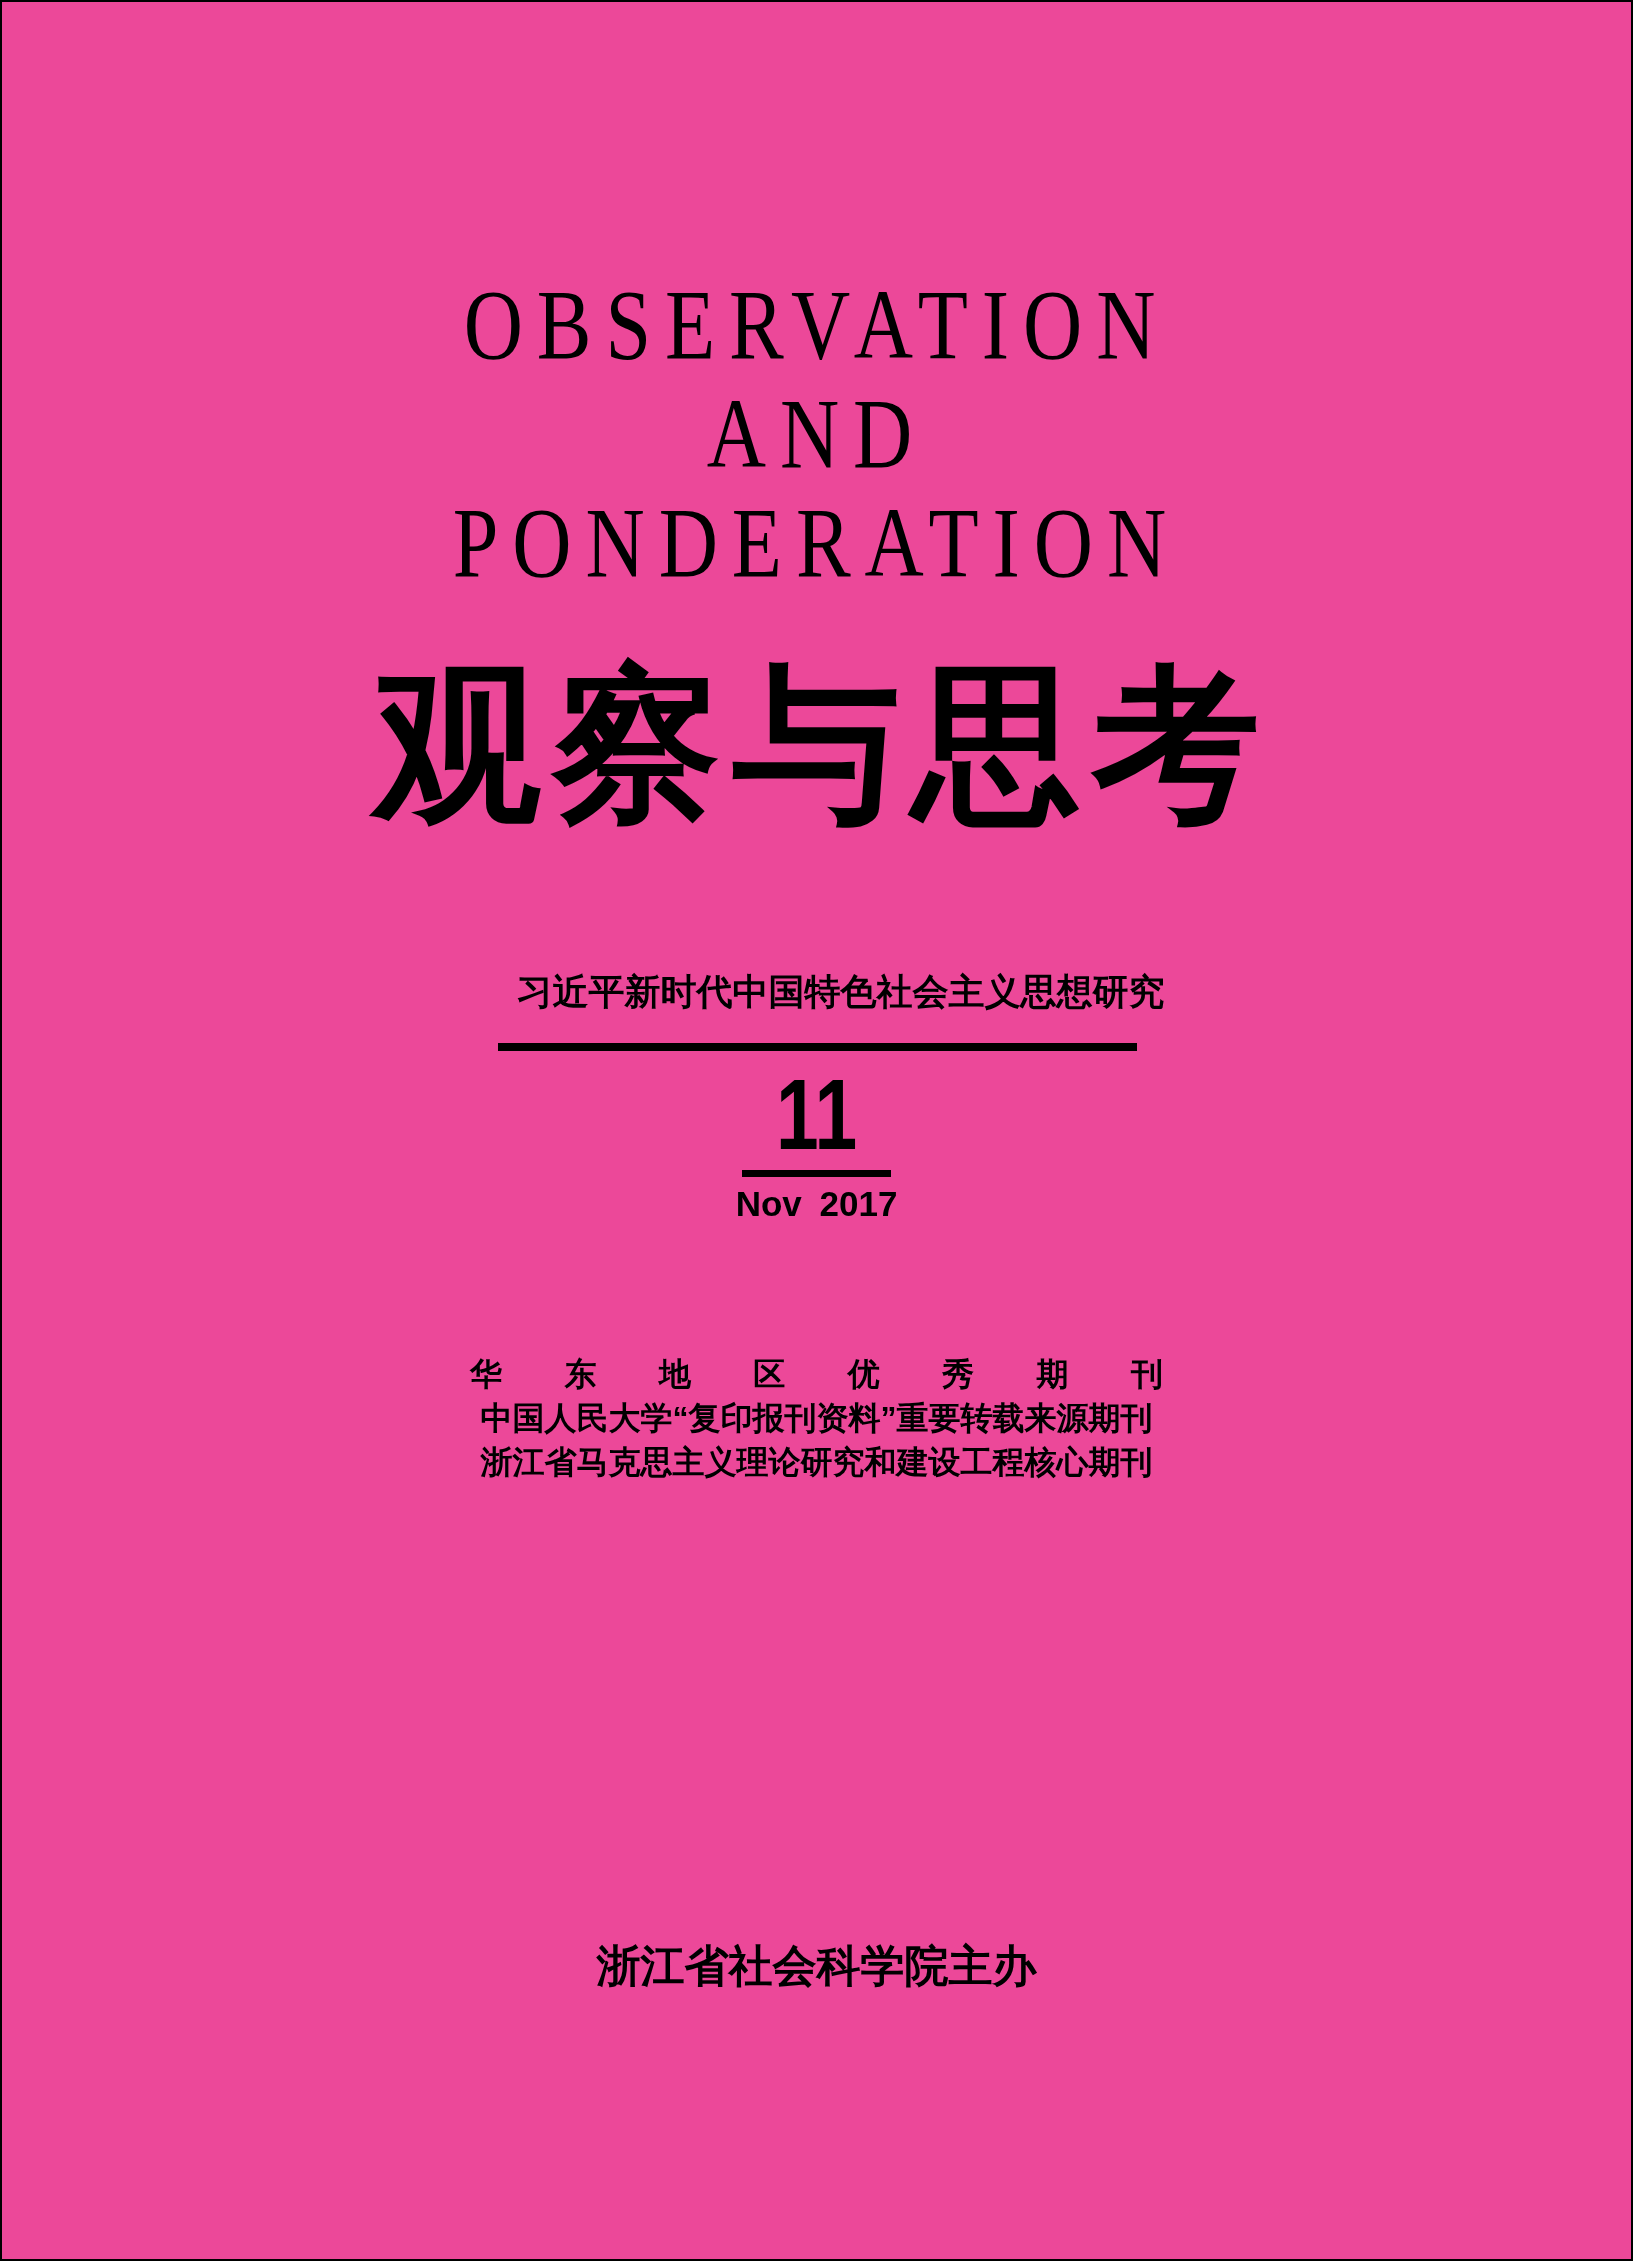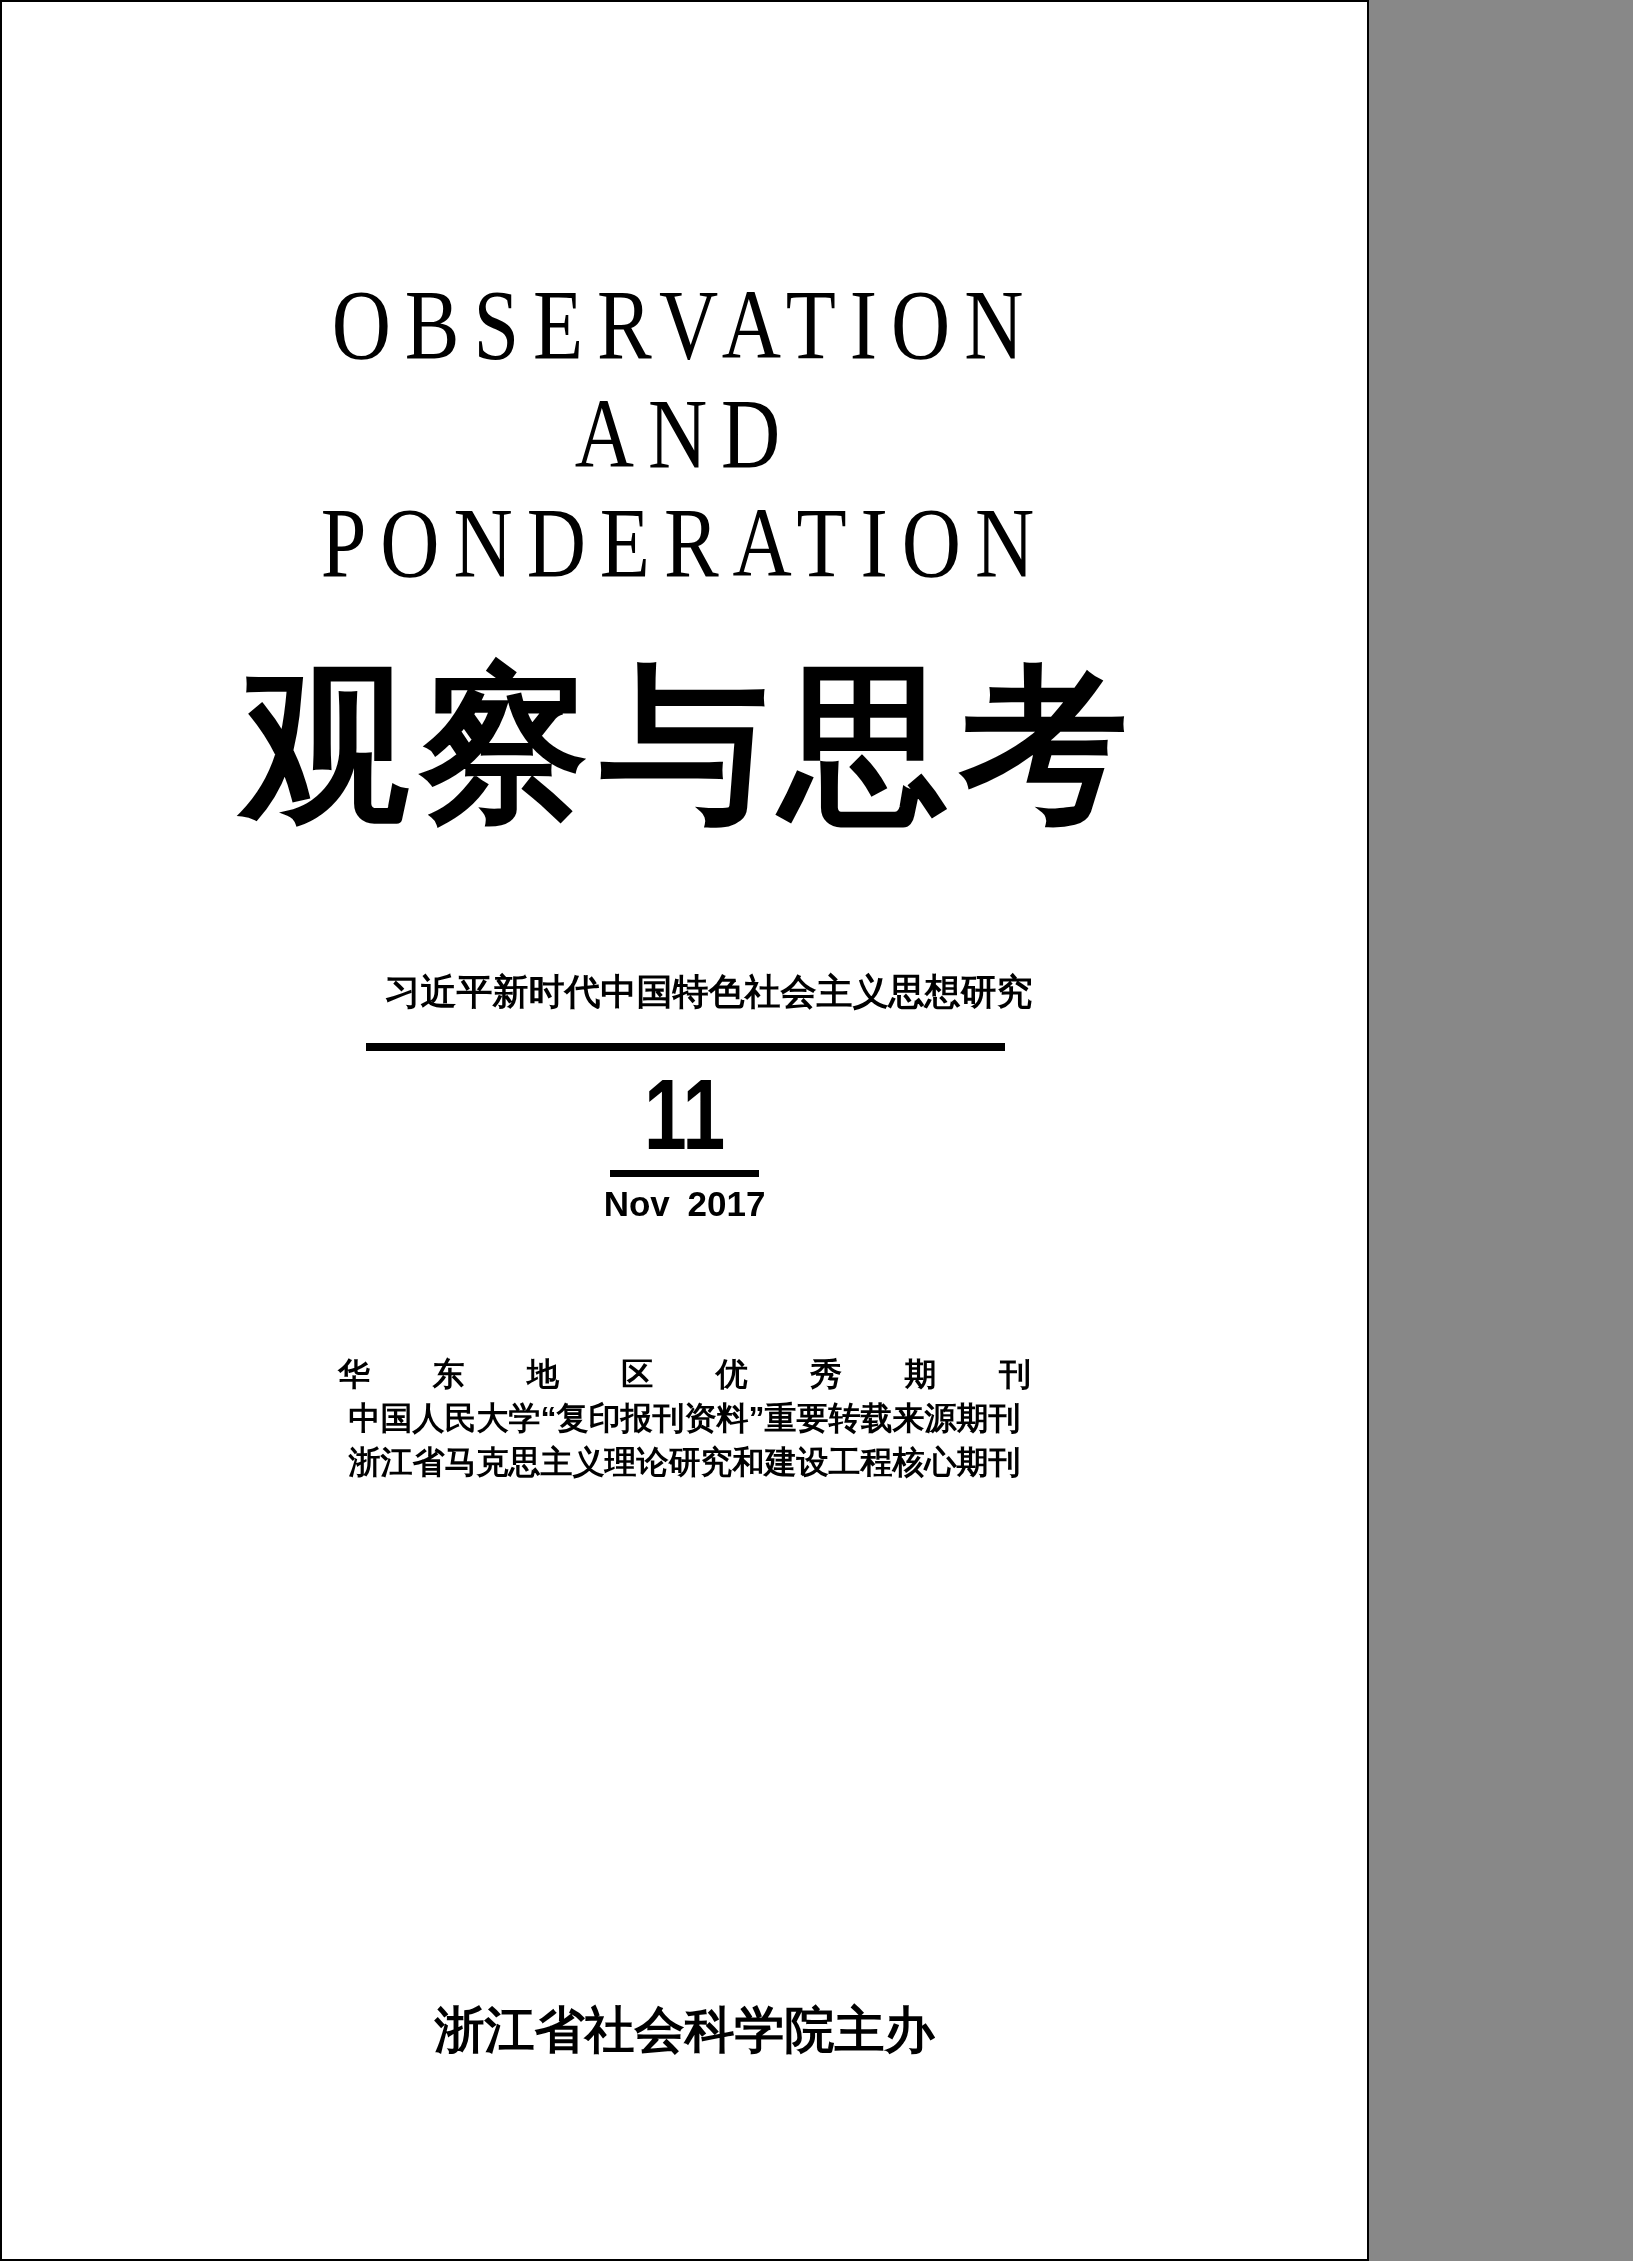--- a/index.html
+++ b/index.html
@@ -2,23 +2,23 @@
 <html style="font-size:10.8px"><head>
 <meta charset="utf-8">
 <style>
   html, body {
     margin: 0;
     padding: 0;
     background: #888;
   }
   .page {
     position: relative;
-    width: 1369px;
+    width: 1633px;
     height: 2261px;
-    background: #ffffff;
+    background: #ec4899;
     border: 2.7px solid #000000;
     box-sizing: border-box;
     overflow: hidden;
     color: #000000;
   }
   .centered {
     position: absolute;
     left: 0;
     right: 0;
     text-align: center;
@@ -107,23 +107,23 @@
     line-height: 44px;
     font-weight: bold;
     white-space: nowrap;
   }
   .honor-spread span {
     letter-spacing: 1.95em;
     margin-right: -1.95em;
   }
   
   .publisher {
-    top: 1997px;
+    top: 1934px;
     font-family: "Liberation Serif", serif;
-    font-size: 50px;
+    font-size: 44px;
     line-height: 62px;
     font-weight: bold;
   }
 </style>
 </head>
 <body>
 
 <div class="page">
 
   <header class="centered en-title">

